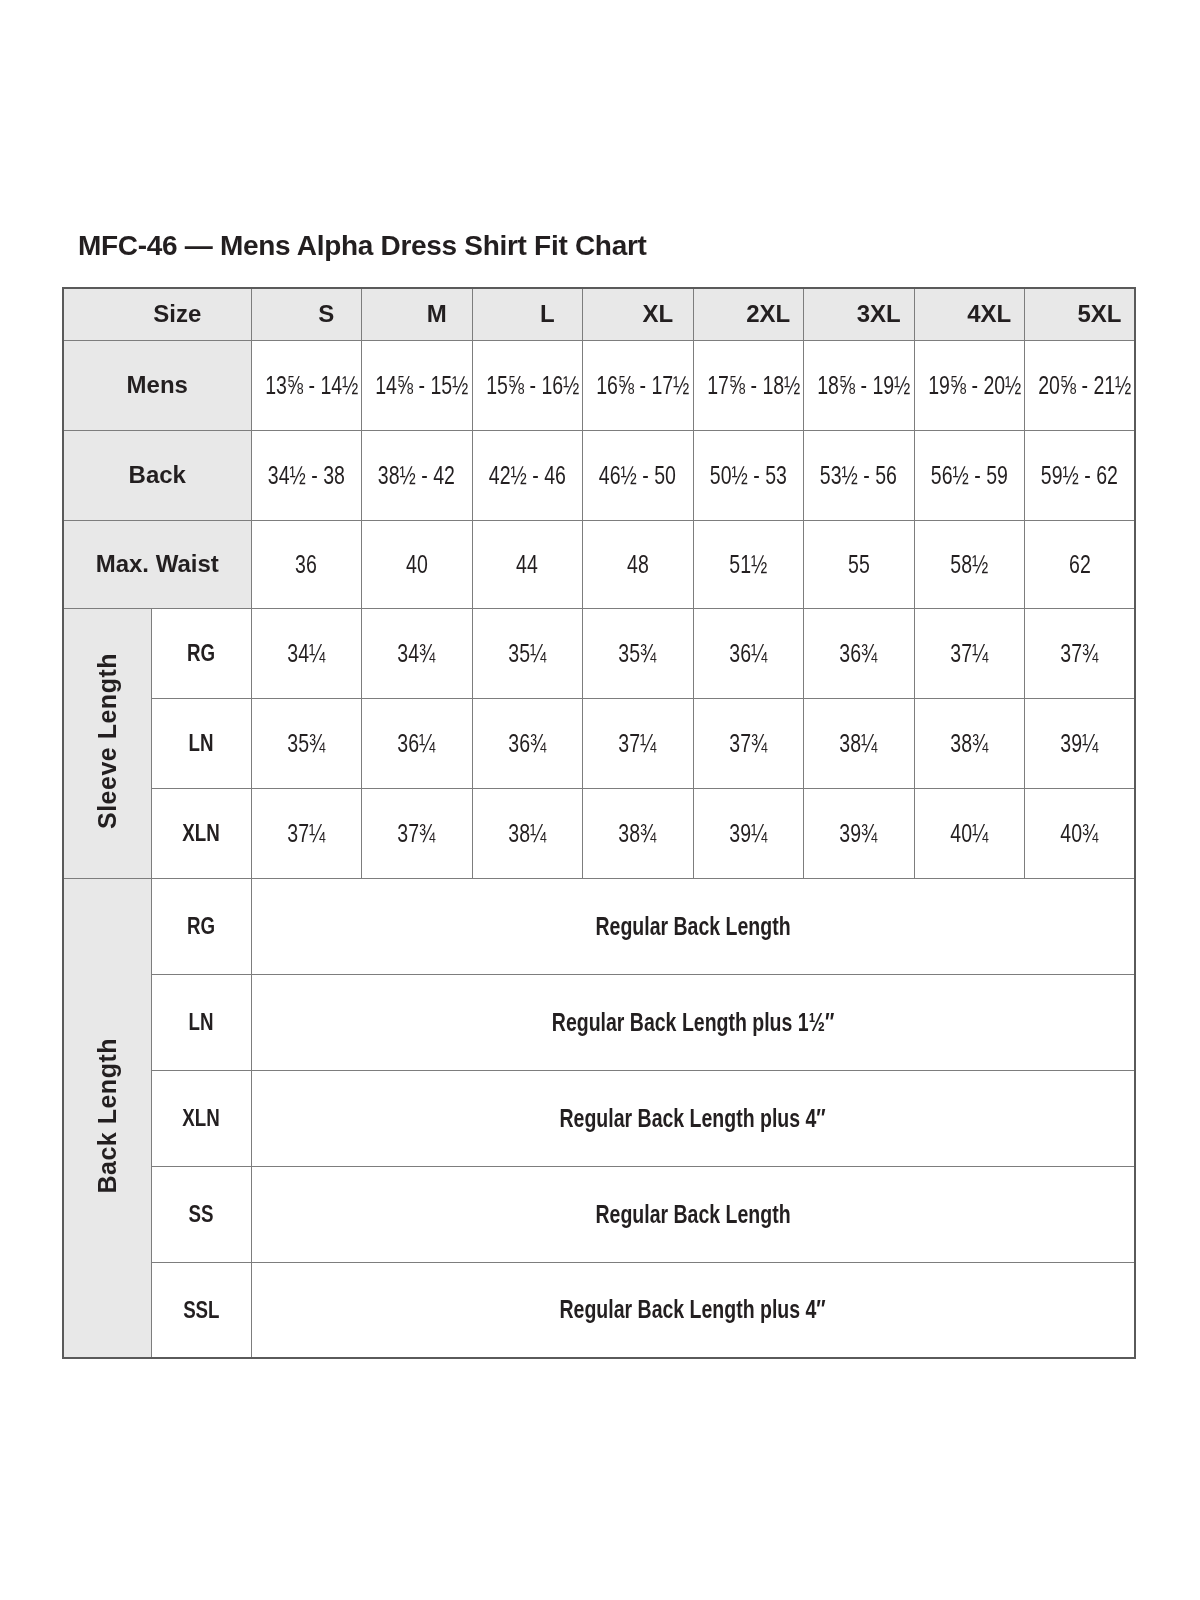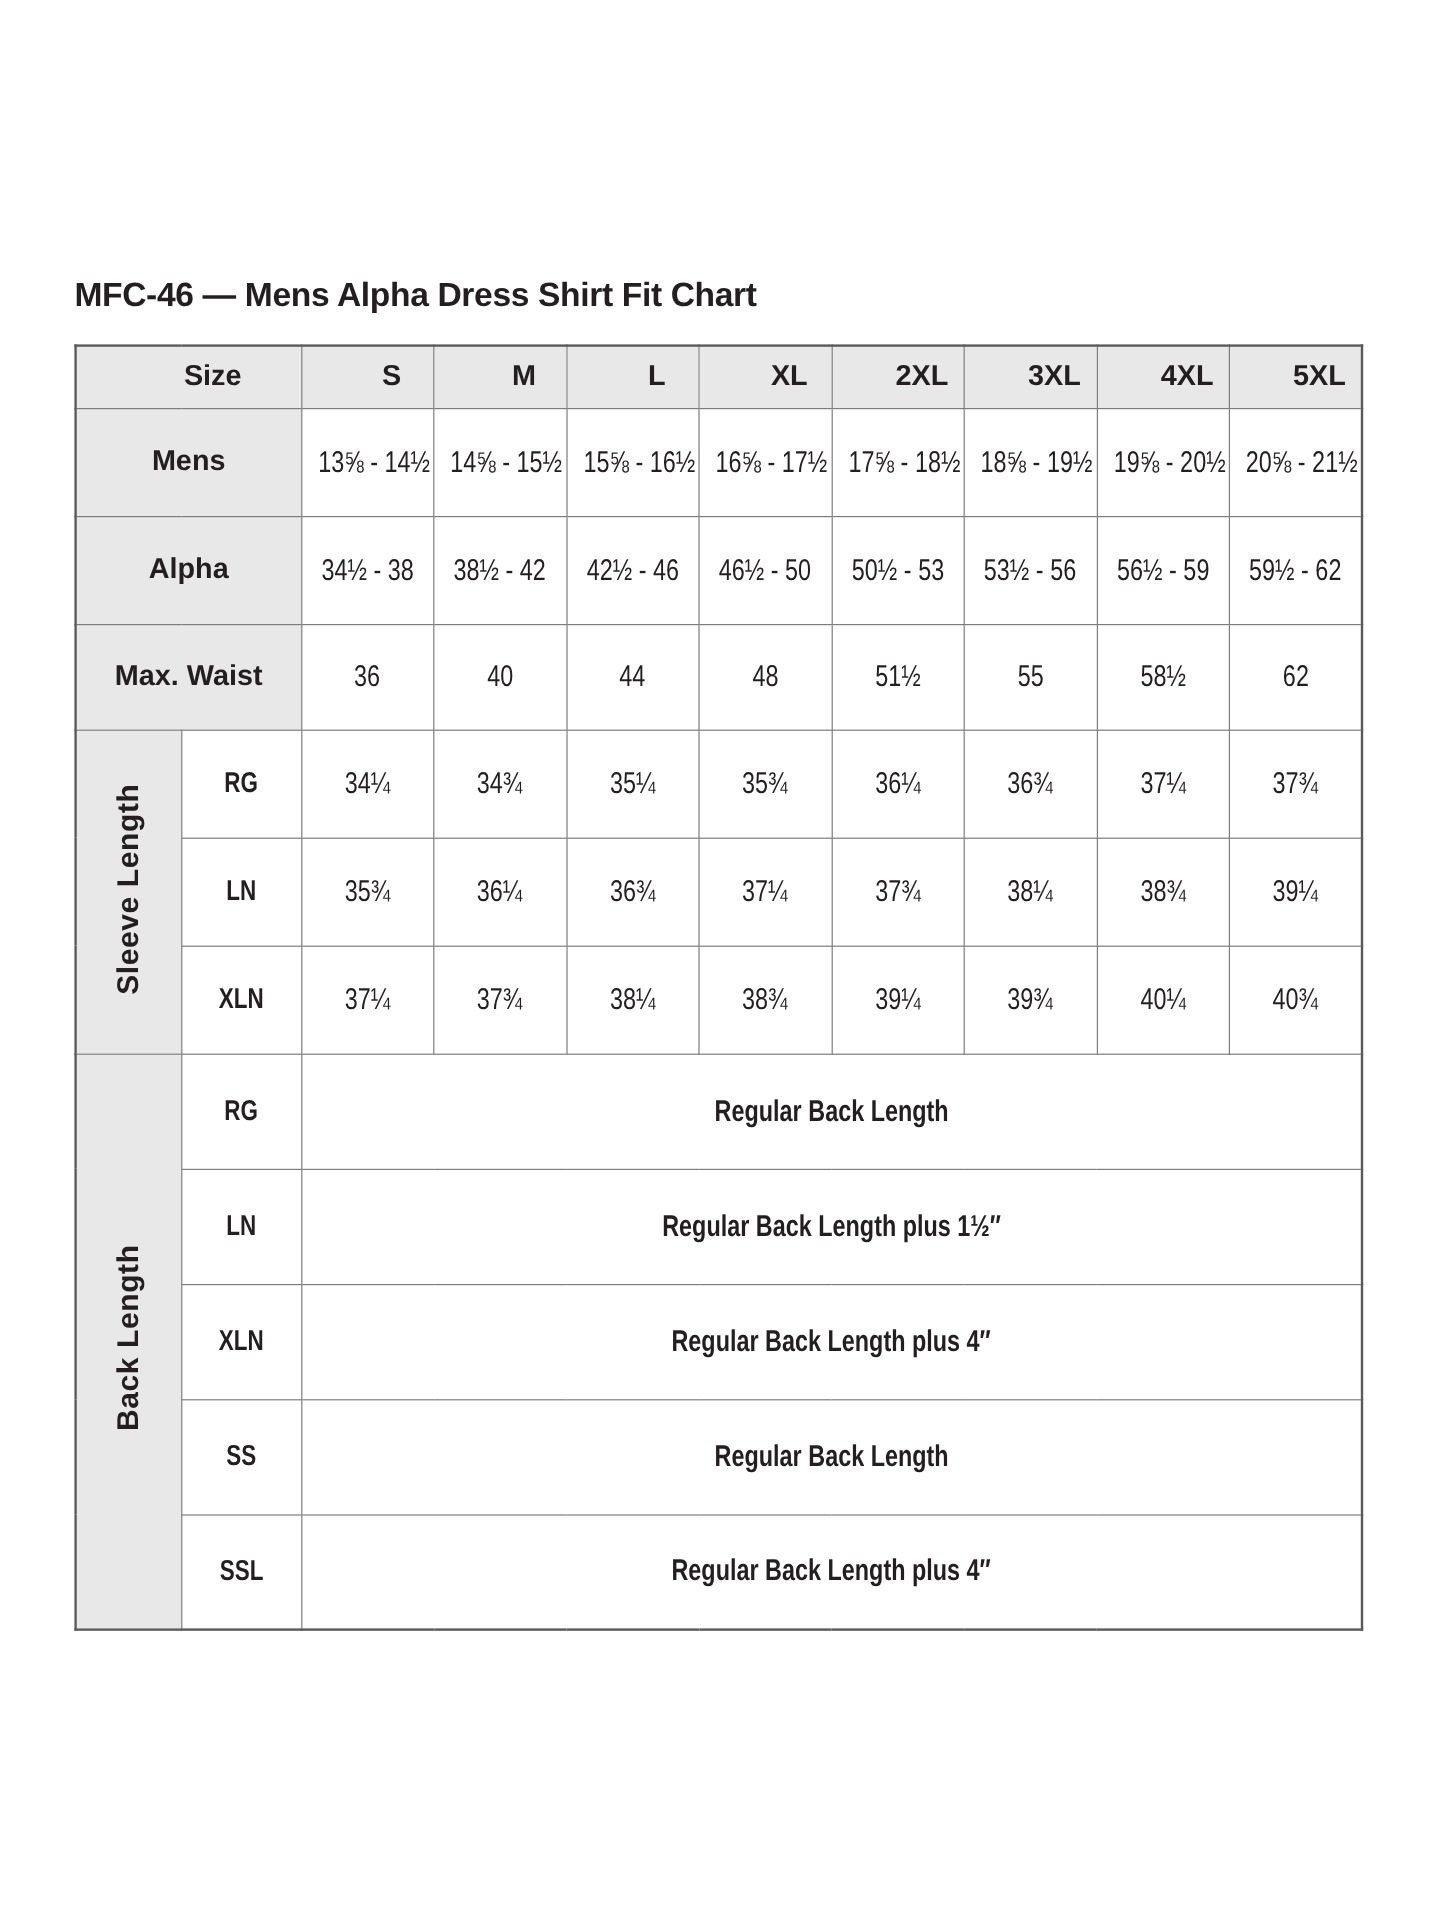--- a/index.html
+++ b/index.html
@@ -7,21 +7,21 @@
     width: 1200px; height: 1600px;
     background: #ffffff;
     font-family: "Liberation Sans", sans-serif;
     color: #231f20;
     overflow: hidden;
   }
   .page { position: relative; width: 1200px; height: 1600px; }
 
   .chart-title {
     position: absolute;
-    left: 62px; top: 230px;
+    left: 78px; top: 230px;
     font-size: 28px;
     font-weight: 700;
     letter-spacing: -0.3px;
     color: #231f20;
   }
 
   table.fit-chart {
     position: absolute;
     left: 62px; top: 287px;
     width: 1072px;
@@ -126,21 +126,21 @@
       <td class="data-cell"><span class="cd">14⅝ - 15½</span></td>
       <td class="data-cell"><span class="cd">15⅝ - 16½</span></td>
       <td class="data-cell"><span class="cd">16⅝ - 17½</span></td>
       <td class="data-cell"><span class="cd">17⅝ - 18½</span></td>
       <td class="data-cell"><span class="cd">18⅝ - 19½</span></td>
       <td class="data-cell"><span class="cd">19⅝ - 20½</span></td>
       <td class="data-cell"><span class="cd">20⅝ - 21½</span></td>
     </tr>
 
     <tr class="r-chest">
-      <th class="hdr" colspan="2">Alpha</th>
+      <th class="hdr" colspan="2">Back</th>
       <td class="data-cell"><span class="cd">34½ - 38</span></td>
       <td class="data-cell"><span class="cd">38½ - 42</span></td>
       <td class="data-cell"><span class="cd">42½ - 46</span></td>
       <td class="data-cell"><span class="cd">46½ - 50</span></td>
       <td class="data-cell"><span class="cd">50½ - 53</span></td>
       <td class="data-cell"><span class="cd">53½ - 56</span></td>
       <td class="data-cell"><span class="cd">56½ - 59</span></td>
       <td class="data-cell"><span class="cd">59½ - 62</span></td>
     </tr>
 

